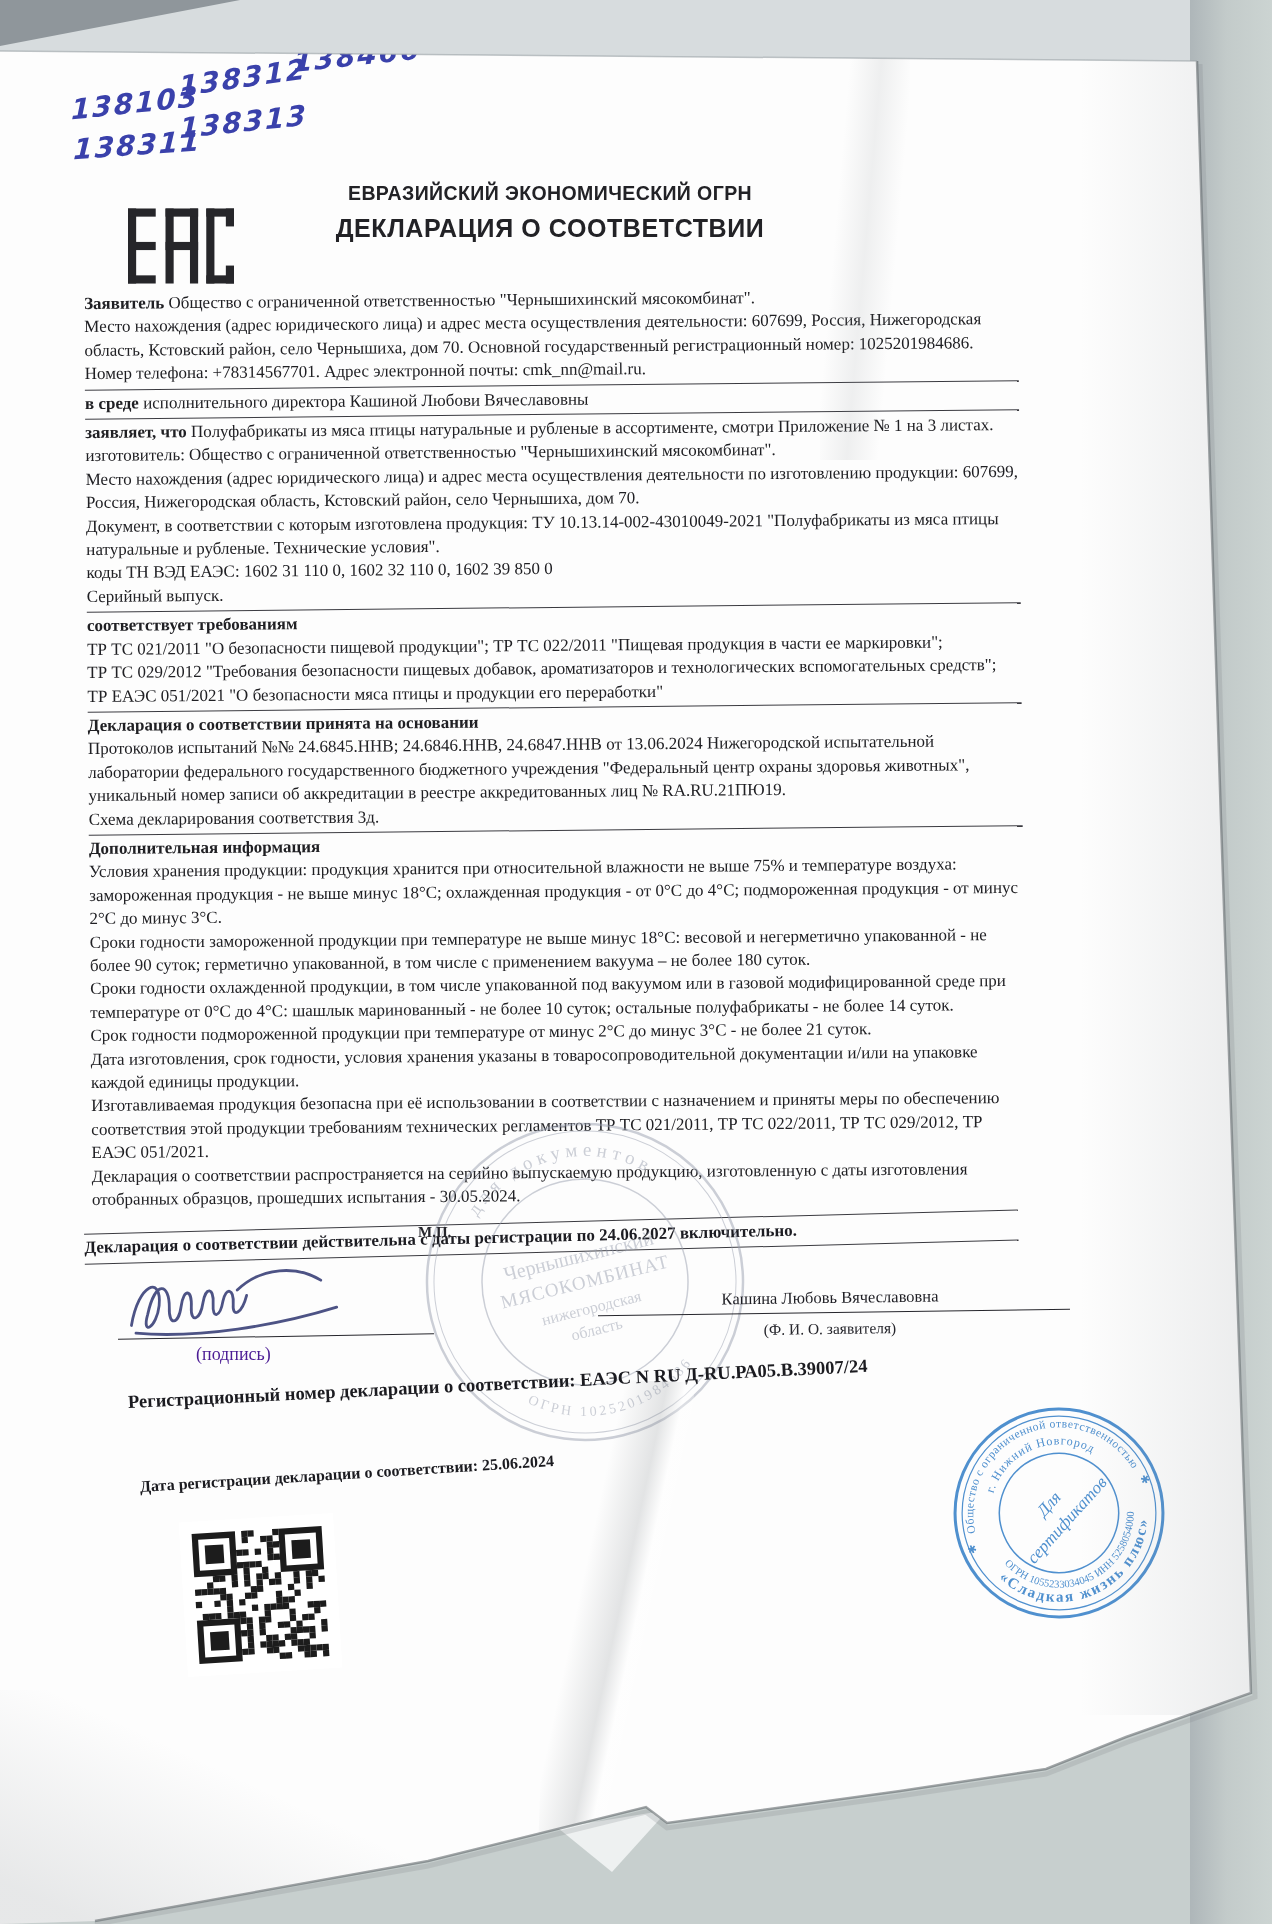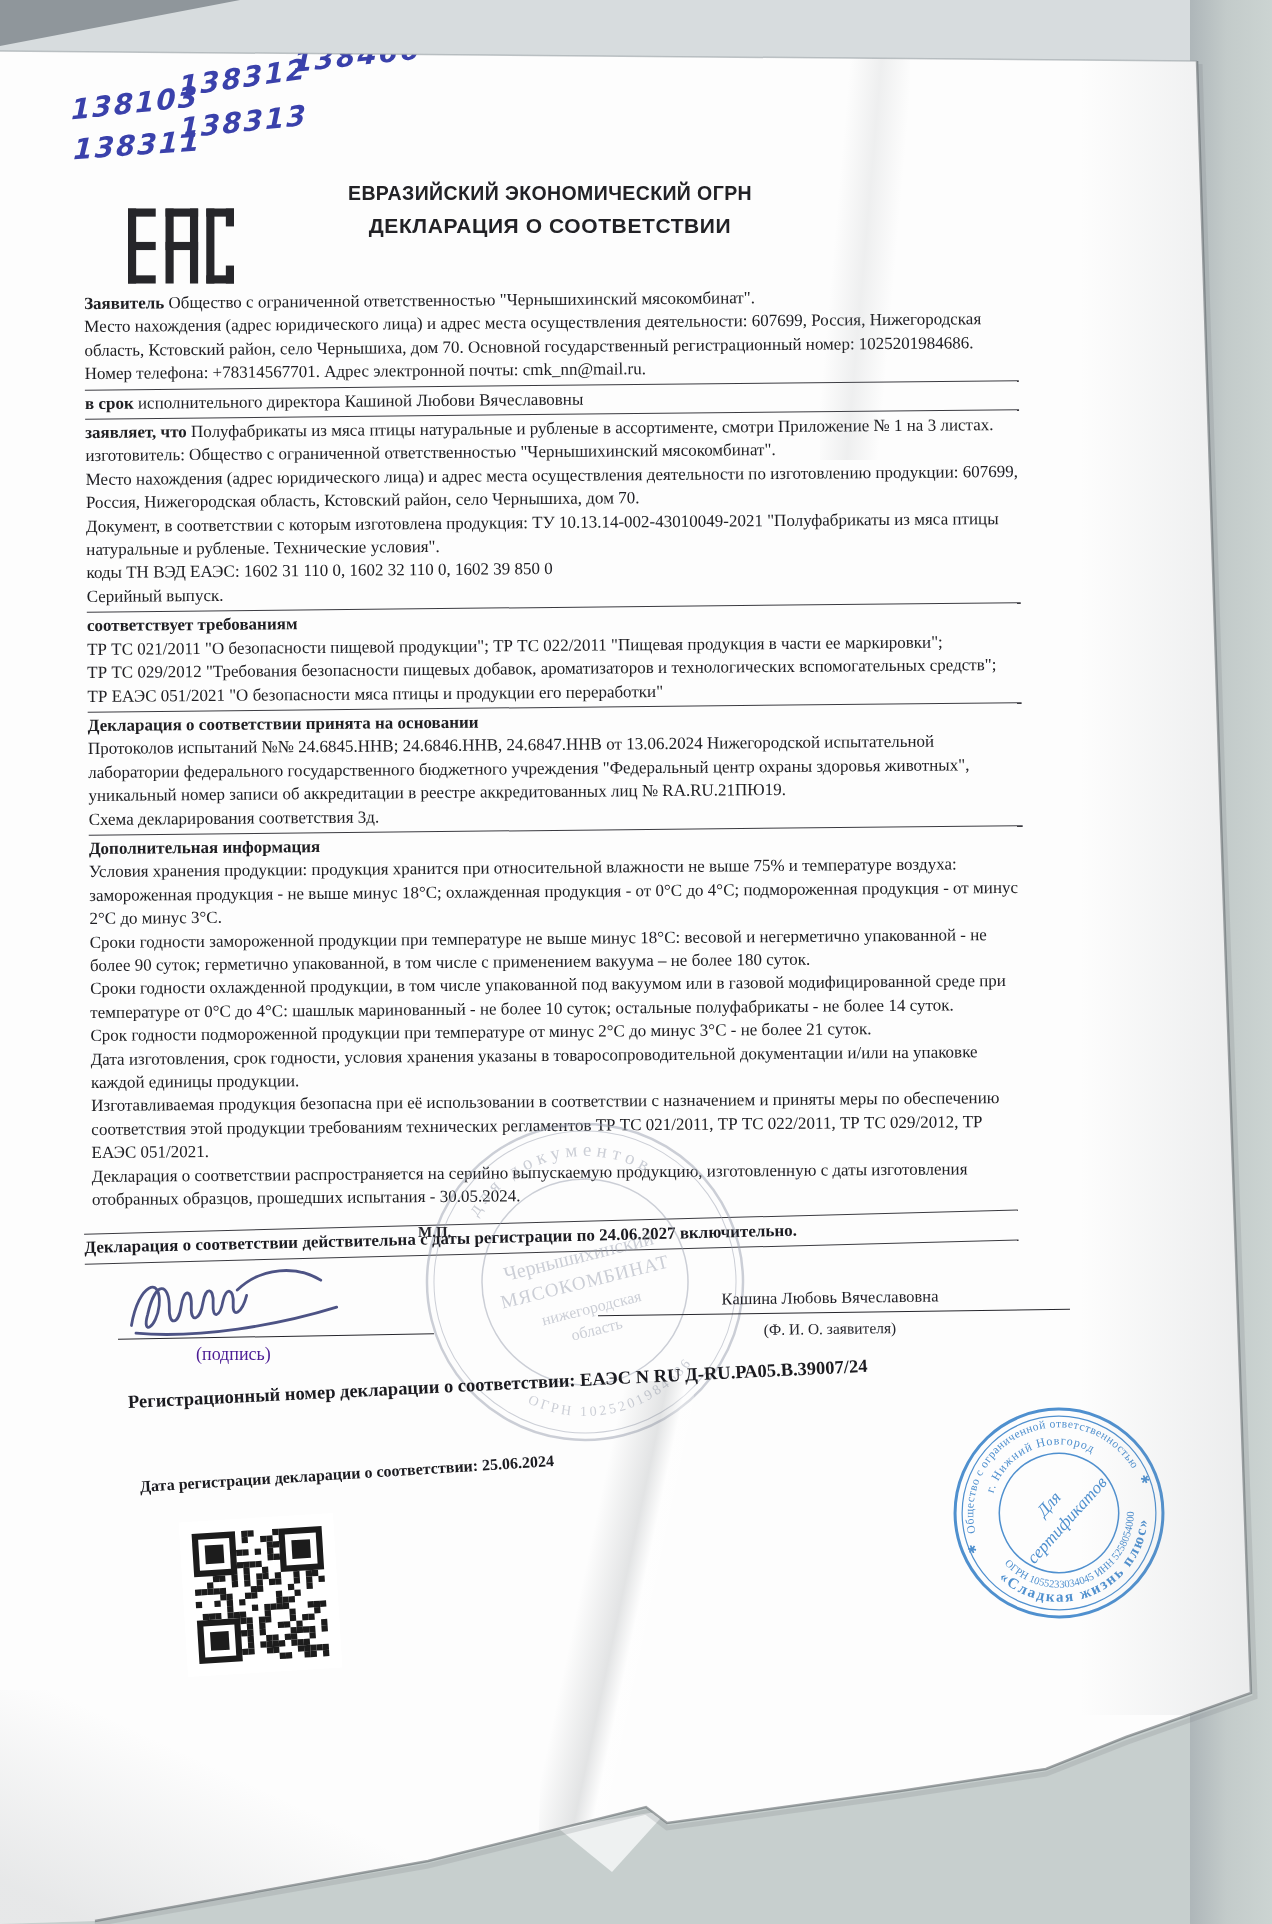--- a/index.html
+++ b/index.html
@@ -36,21 +36,21 @@
   .handwritten{position:absolute;left:66px;top:48px;width:420px;height:120px;transform:rotate(-6deg);
     font-family:"DejaVu Sans",sans-serif;font-style:italic;color:#3a41ab;font-size:28px;font-weight:bold;letter-spacing:2px;}
   .hw{position:absolute;transform:skewX(-7deg);}
   .hw1{left:6px;top:24px;}  .hw2{left:116px;top:10px;transform:skewX(-7deg) rotate(-2deg);}
   .hw3{left:232px;top:0;}   .hw4{left:4px;top:66px;transform:skewX(-7deg) rotate(2deg);}
   .hw5{left:112px;top:54px;}
   
   .title{position:absolute;left:84px;top:182px;width:932px;text-align:center;
     font-family:"Liberation Sans","DejaVu Sans",sans-serif;font-weight:bold;color:#222226;}
   .title .t1{font-size:19.5px;letter-spacing:.4px;}
-  .title .t2{font-size:21px;letter-spacing:.6px;margin-top:9px;}
+  .title .t2{font-size:25px;letter-spacing:.6px;margin-top:9px;}
   .eac{position:absolute;left:128px;top:198px;}
   
   .flow{position:absolute;left:84px;top:292px;width:934px;transform:rotate(-.5deg);transform-origin:left top;
     font-size:17px;line-height:23.4px;color:#202024;}
   .flow p{margin:0;}
   .rule{border-top:1.4px solid #3a3a40;margin:3px 0 2px;transform:rotate(-.08deg);}
   .b{font-weight:bold;margin-top:28px;}
   
   .validity{position:absolute;left:84px;top:1230px;width:934px;transform:rotate(-1.4deg);transform-origin:left top;
     font-size:17px;line-height:24px;color:#1c1c22;}
@@ -109,21 +109,21 @@
   <div class="title">
     <div class="t1">ЕВРАЗИЙСКИЙ ЭКОНОМИЧЕСКИЙ ОГРН</div>
     <div class="t2">ДЕКЛАРАЦИЯ О СООТВЕТСТВИИ</div>
   </div>
 
   <div class="flow">
     <p><span class="b">Заявитель</span><span> Общество с ограниченной ответственностью "Чернышихинский мясокомбинат".</span></p>
     <p>Место нахождения (адрес юридического лица) и адрес места осуществления деятельности: 607699, Россия, Нижегородская область, Кстовский район, село Чернышиха, дом 70. Основной государственный регистрационный номер: 1025201984686.</p>
     <p>Номер телефона: +78314567701. Адрес электронной почты: cmk_nn@mail.ru.</p>
     <div class="rule"></div>
-    <p><span class="b">в срок</span><span> исполнительного директора Кашиной Любови Вячеславовны</span></p>
+    <p><span class="b">в среде</span><span> исполнительного директора Кашиной Любови Вячеславовны</span></p>
     <div class="rule"></div>
     <p><span class="b">заявляет, что</span><span> Полуфабрикаты из мяса птицы натуральные и рубленые в ассортименте, смотри Приложение № 1 на 3 листах.</span></p>
     <p>изготовитель: Общество с ограниченной ответственностью "Чернышихинский мясокомбинат".</p>
     <p>Место нахождения (адрес юридического лица) и адрес места осуществления деятельности по изготовлению продукции: 607699, Россия, Нижегородская область, Кстовский район, село Чернышиха, дом 70.</p>
     <p>Документ, в соответствии с которым изготовлена продукция: ТУ 10.13.14-002-43010049-2021 "Полуфабрикаты из мяса птицы натуральные и рубленые. Технические условия".</p>
     <p>коды ТН ВЭД ЕАЭС: 1602 31 110 0, 1602 32 110 0, 1602 39 850 0</p>
     <p>Серийный выпуск.</p>
     <div class="rule"></div>
     <p class="b">соответствует требованиям</p>
     <p>ТР ТС 021/2011 "О безопасности пищевой продукции"; ТР ТС 022/2011 "Пищевая продукция в части ее маркировки";</p>

